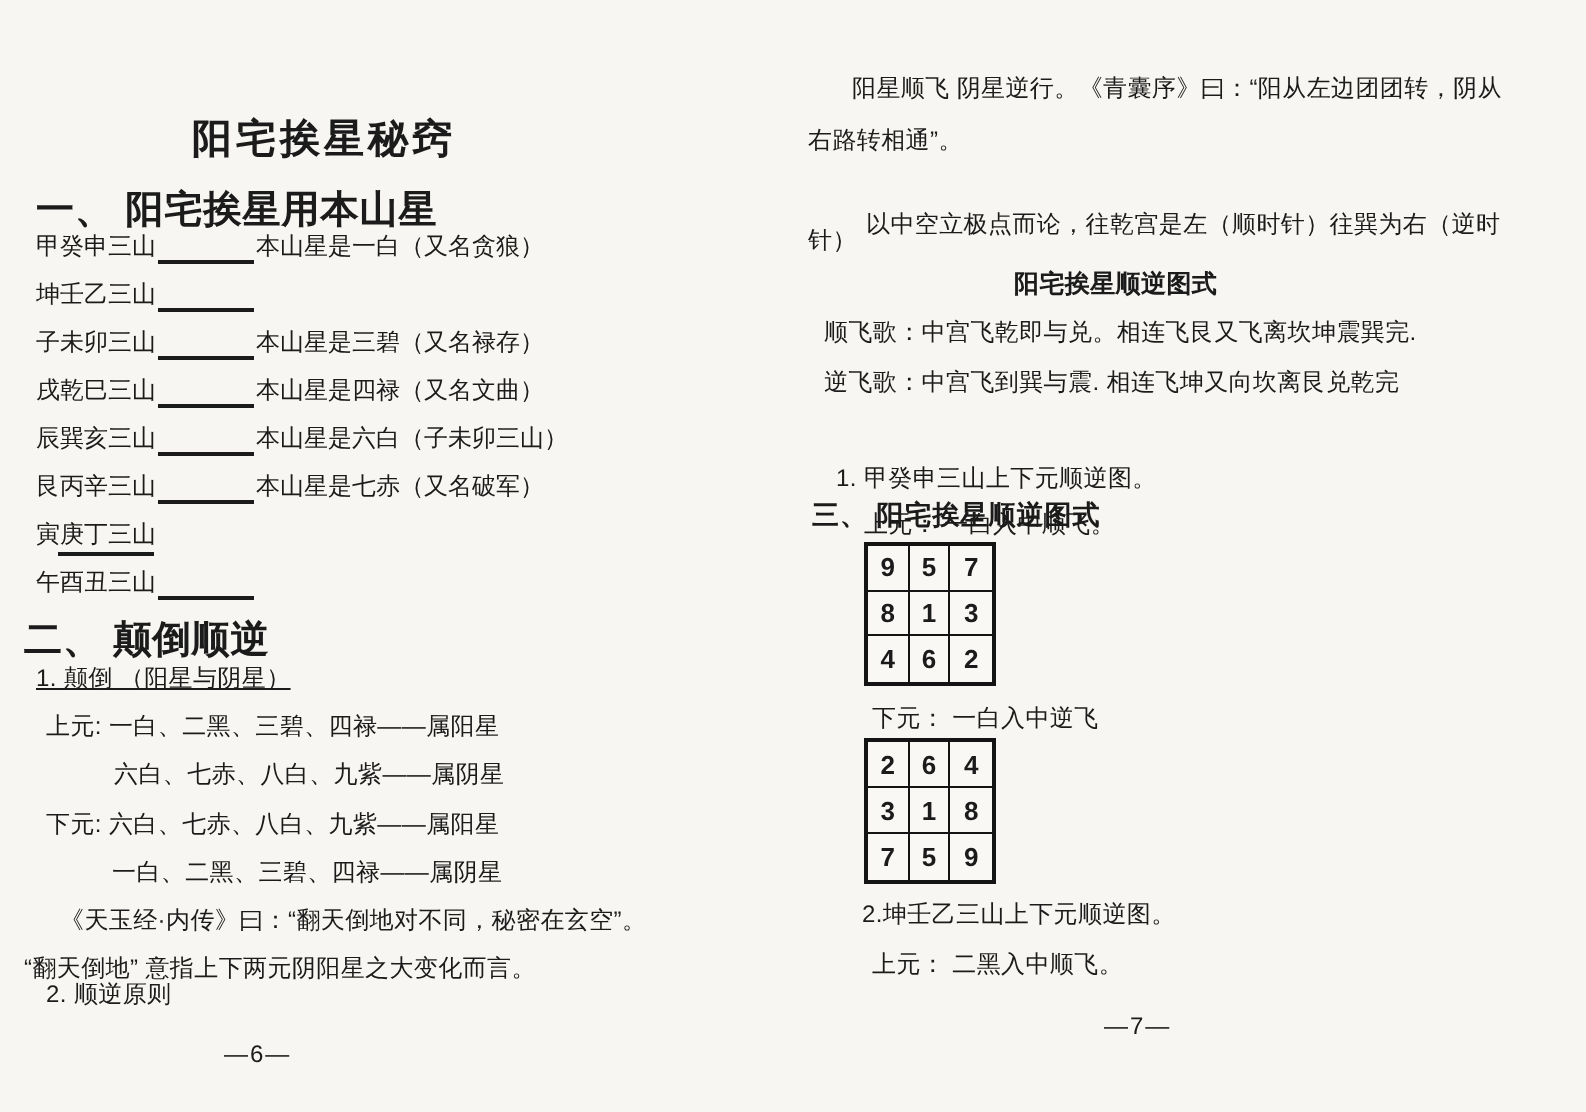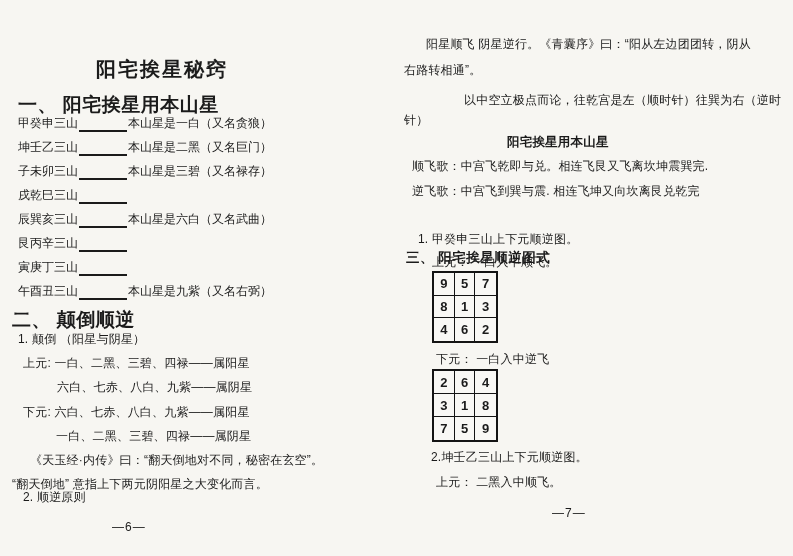--- a/index.html
+++ b/index.html
@@ -44,70 +44,70 @@
     <div class="ln h" style="left:18px;top:92px;">一、 阳宅挨星用本山星</div>
 
     <div class="row" style="top:115px;">
       <span>甲癸申三山</span>
       <span class="leader"></span>
       <span>本山星是一白（又名贪狼）</span>
     </div>
     <div class="row" style="top:139px;">
       <span>坤壬乙三山</span>
       <span class="leader"></span>
-      <span>本山星是二黑（又名巨门）</span>
     </div>
     <div class="row" style="top:163px;">
       <span>子未卯三山</span>
       <span class="leader"></span>
       <span>本山星是三碧（又名禄存）</span>
     </div>
     <div class="row" style="top:187px;">
       <span>戌乾巳三山</span>
       <span class="leader"></span>
+      <span>本山星是四禄（又名文曲）</span>
     </div>
     <div class="row" style="top:211px;">
       <span>辰巽亥三山</span>
       <span class="leader"></span>
-      <span>本山星是六白（又名武曲）</span>
+      <span>本山星是六白（子未卯三山）</span>
     </div>
     <div class="row" style="top:235px;">
       <span>艮丙辛三山</span>
       <span class="leader"></span>
+      <span>本山星是七赤（又名破军）</span>
     </div>
-    <div class="row" style="top:259px;">
+    <div class="row" style="top:259px;flex-direction:column;">
       <span>寅庚丁三山</span>
       <span class="leader"></span>
     </div>
     <div class="row" style="top:283px;">
       <span>午酉丑三山</span>
       <span class="leader"></span>
-      <span>本山星是九紫（又名右弼）</span>
     </div>
 
     <div class="ln h" style="left:12px;top:307px;text-align:center;">二、 颠倒顺逆</div>
-    <div class="ln" style="left:18px;top:331px;">1. 颠倒 （阳星与阴星）</div>
+    <div class="ln" style="left:18px;top:331px;text-decoration:underline;">1. 颠倒 （阳星与阴星）</div>
     <div class="ln" style="left:23px;top:355px;">上元: 一白、二黑、三碧、四禄——属阳星</div>
     <div class="ln" style="left:57px;top:379px;">六白、七赤、八白、九紫——属阴星</div>
     <div class="ln" style="left:23px;top:404px;">下元: 六白、七赤、八白、九紫——属阳星</div>
     <div class="ln" style="left:56px;top:428px;">一白、二黑、三碧、四禄——属阴星</div>
     <div class="ln" style="left:30px;top:452px;">《天玉经·内传》曰：“翻天倒地对不同，秘密在玄空”。</div>
     <div class="ln" style="left:12px;top:476px;">“翻天倒地” 意指上下两元阴阳星之大变化而言。</div>
     <div class="ln" style="left:23px;top:489px;">2. 顺逆原则</div>
     <div class="ln pagenum" style="left:112px;top:520px;">—6—</div>
   </div>
 
   <div>
 
     <div class="ln" style="left:426px;top:36px;">阳星顺飞 阴星逆行。《青囊序》曰：“阳从左边团团转，阴从</div>
     <div class="ln" style="left:404px;top:62px;">右路转相通”。</div>
-    <div class="ln" style="left:433px;top:92px;margin-left:31px;">以中空立极点而论，往乾宫是左（顺时针）往巽为右（逆时</div>
+    <div class="ln" style="left:433px;top:104px;">以中空立极点而论，往乾宫是左（顺时针）往巽为右（逆时</div>
     <div class="ln" style="left:404px;top:112px;">针）</div>
 
-    <div class="ln bold" style="left:507px;top:134px;font-size:12.5px;">阳宅挨星用本山星</div>
+    <div class="ln bold" style="left:507px;top:134px;font-size:12.5px;">阳宅挨星顺逆图式</div>
     <div class="ln" style="left:412px;top:158px;">顺飞歌：中宫飞乾即与兑。相连飞艮又飞离坎坤震巽完.</div>
     <div class="ln" style="left:412px;top:183px;">逆飞歌：中宫飞到巽与震. 相连飞坤又向坎离艮兑乾完</div>
 
     <div class="ln h" style="left:406px;top:205px;font-size:13.5px;margin-top:44px;">三、 阳宅挨星顺逆图式</div>
     <div class="ln" style="left:418px;top:231px;">1. 甲癸申三山上下元顺逆图。</div>
     <div class="ln" style="left:432px;top:254px;">上元： 一白入中顺飞。</div>
 
     <div class="grid g1">
         <div class="gcell">9</div>
         <div class="gcell">5</div>

